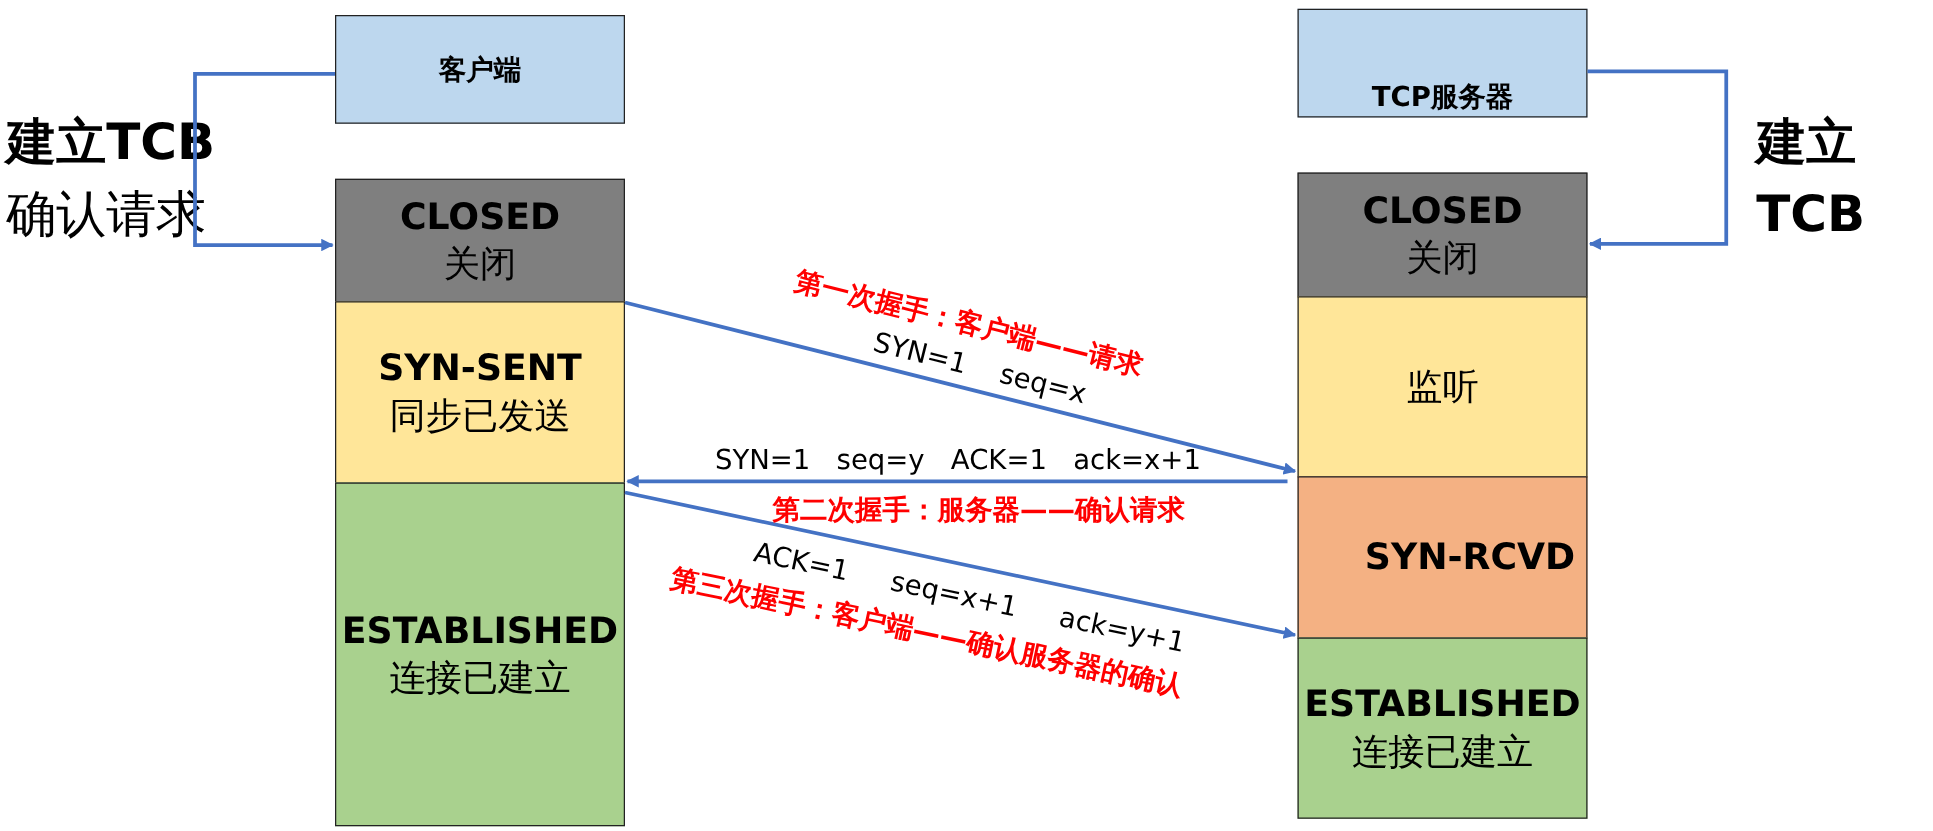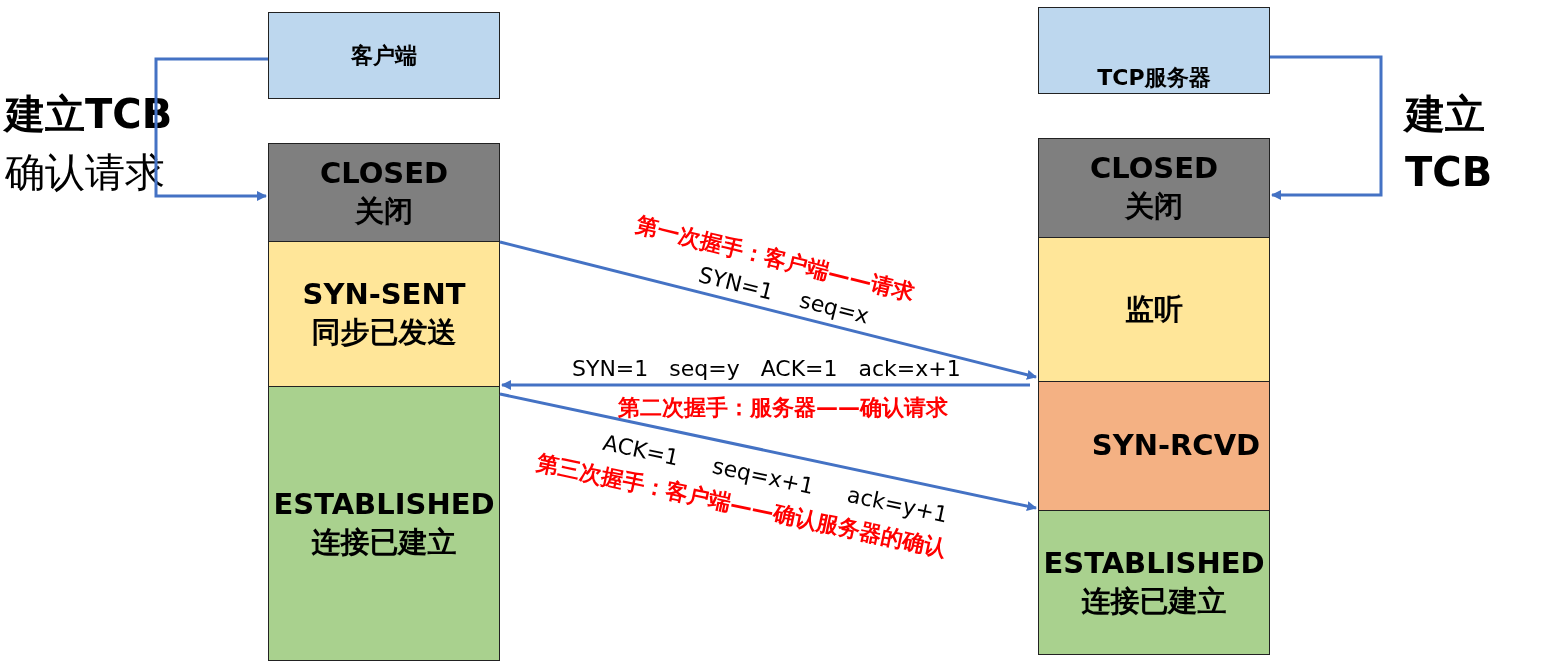--- a/index.html
+++ b/index.html
@@ -3,21 +3,21 @@
   <meta charset="utf-8">
   <style>
     html, body { margin: 0; padding: 0; background: #ffffff; }
     body { width: 1546px; height: 665px; position: relative; overflow: hidden;
            font-family: "DejaVu Sans", "Liberation Sans", sans-serif; color: #000; }
     .box { position: absolute; box-sizing: border-box; border: 1.5px solid #222;
            display: flex; flex-direction: column; align-items: center; justify-content: center;
            text-align: center; font-weight: bold; }
     .hdr { background: #bdd7ee; font-size: 22px; }
     .state { font-size: 29px; line-height: 1.3; font-weight: bold; }
-    .state .zh { font-weight: bold; font-size: 29px; text-align: center; }
+    .state .zh { font-weight: normal; font-size: 29px; text-align: center; }
     .side-label { position: absolute; font-size: 40px; font-weight: bold; line-height: 1.45; text-align: left; }
     .side-label .zh2 { font-weight: normal; }
     svg { position: absolute; left: 0; top: 0; }
     .lbl { position: absolute; white-space: pre; transform-origin: 0 0; }
     .black { color: #000; font-size: 22px; }
     .red { color: #ff0000; font-size: 22px; font-weight: bold; }
   </style>
 </head>
 <body>
 

